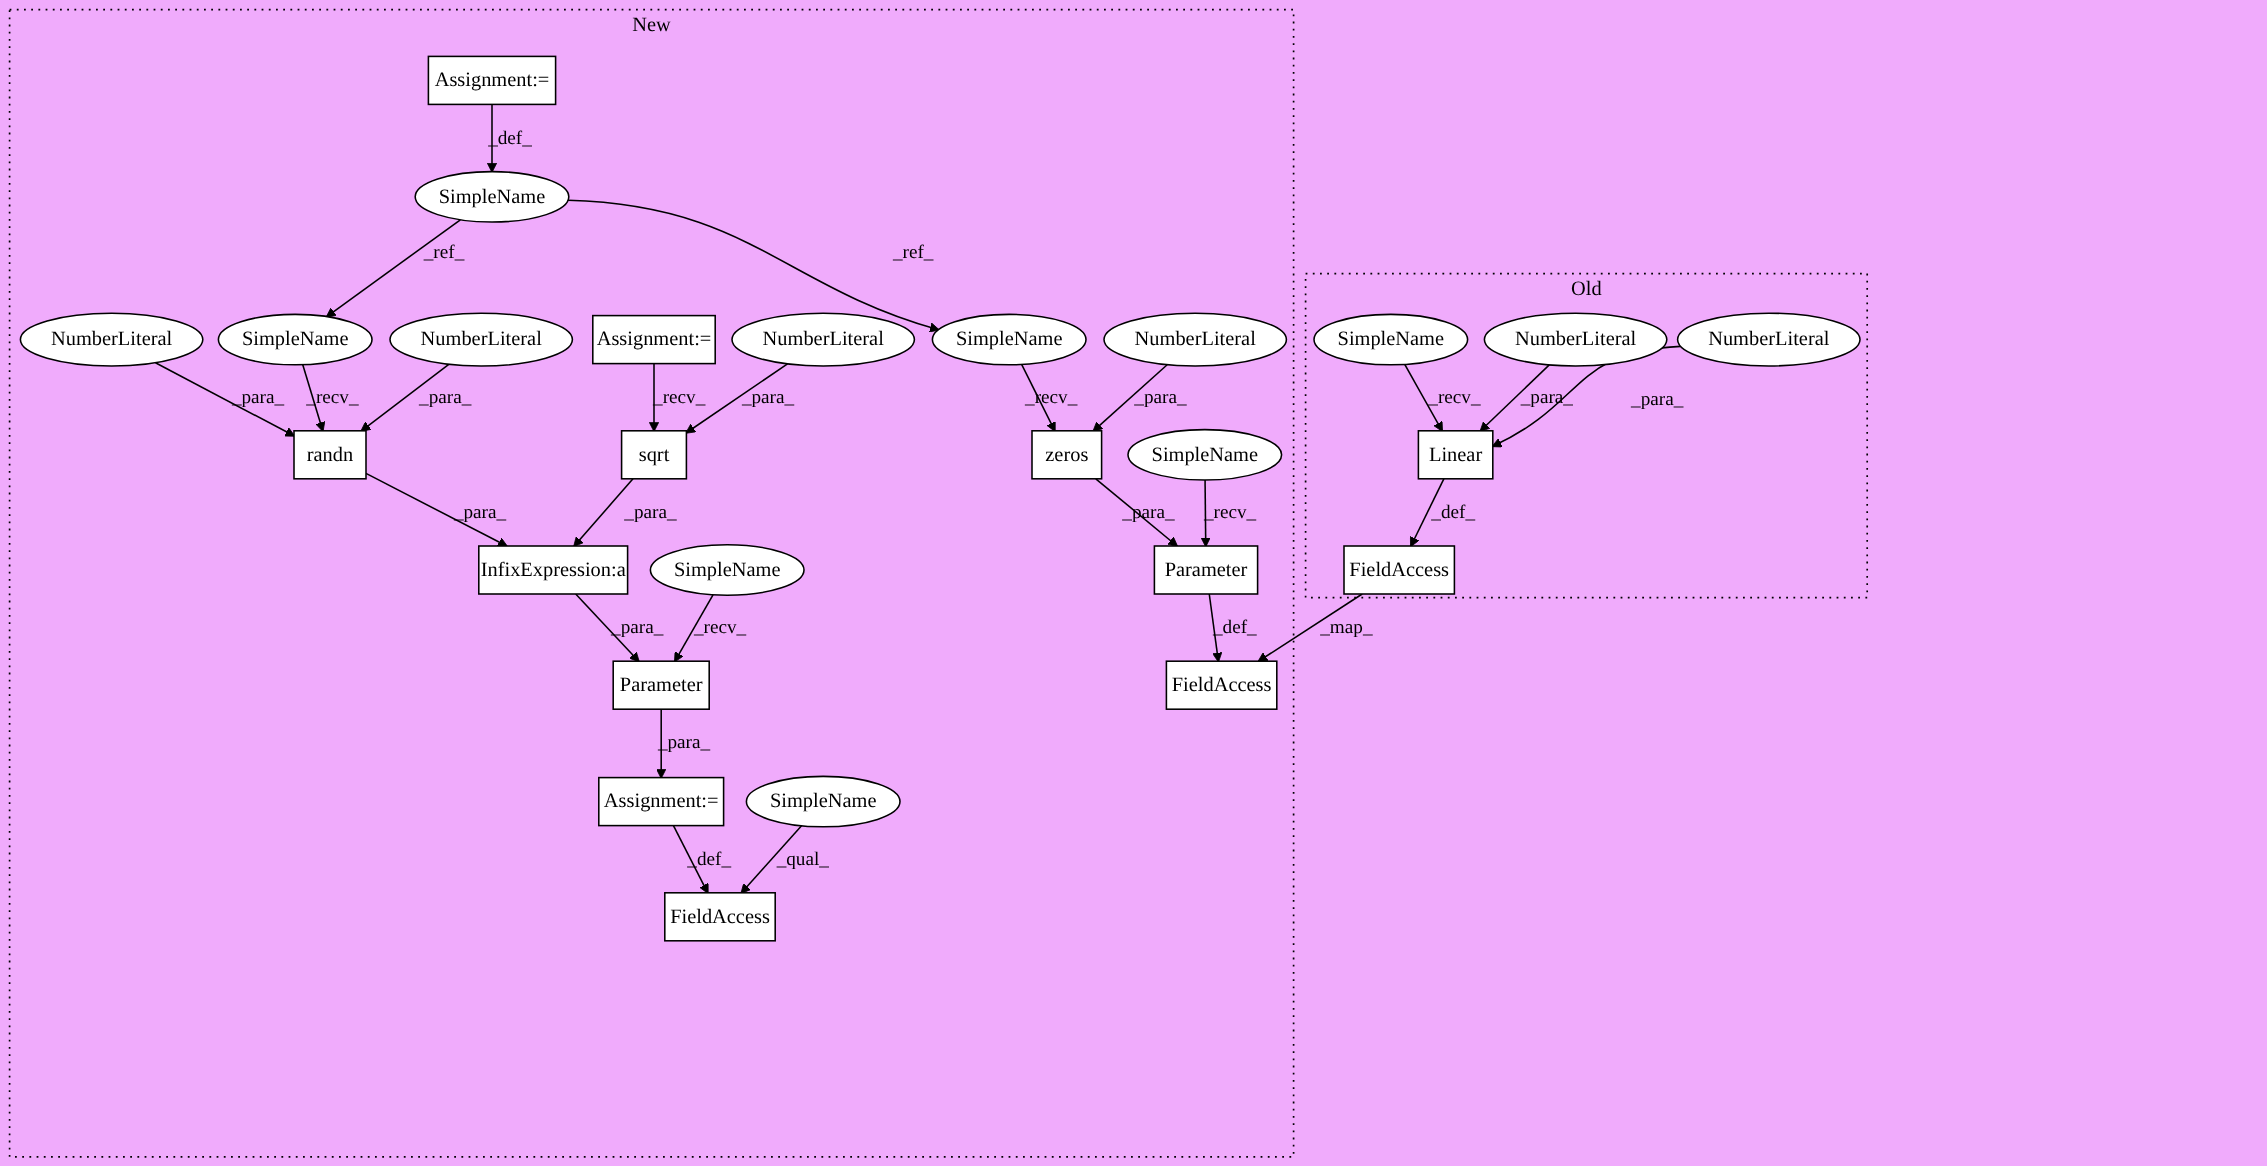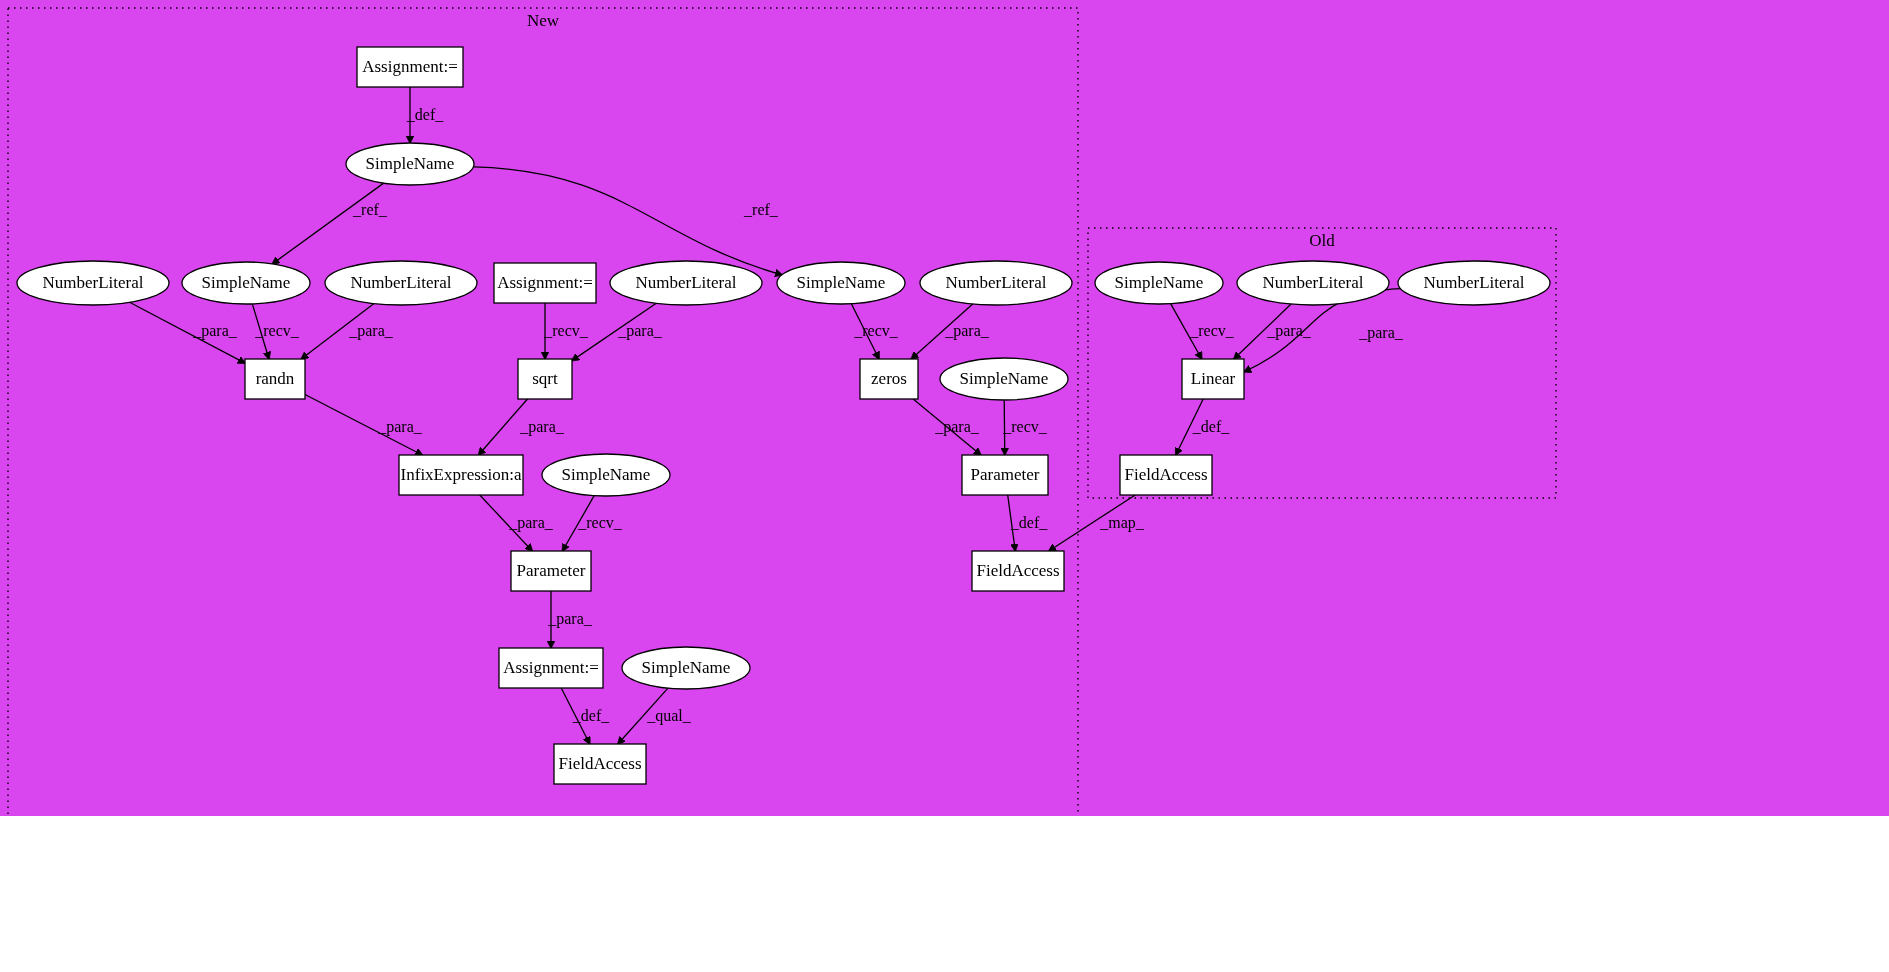--- a/index.html
+++ b/index.html
@@ -3,22 +3,22 @@
 <meta charset="utf-8">
 <style>
   html, body {
     margin: 0;
     padding: 0;
     background: #ffffff;
   }
   #stage {
     position: relative;
     width: 1889px;
-    height: 816px;
-    background: #d946ef;
+    height: 972px;
+    background: #f0abfc;
     font-family: "Liberation Serif", "DejaVu Serif", serif;
     overflow: hidden;
   }
   #graph-svg {
     position: absolute;
     left: 0;
     top: 0;
     width: 1889px;
     height: 972px;
   }

